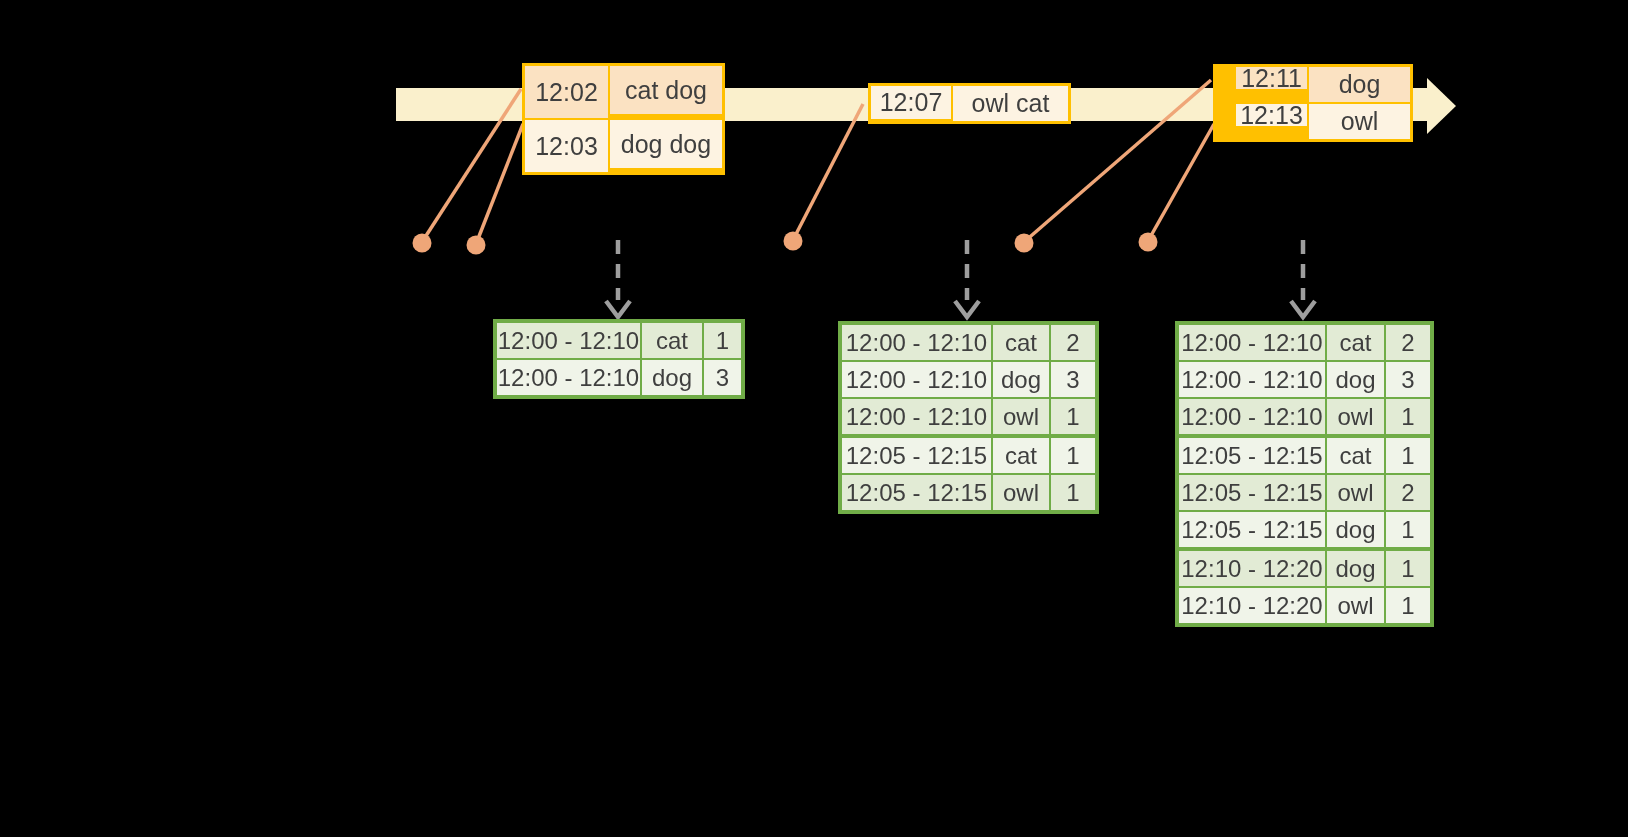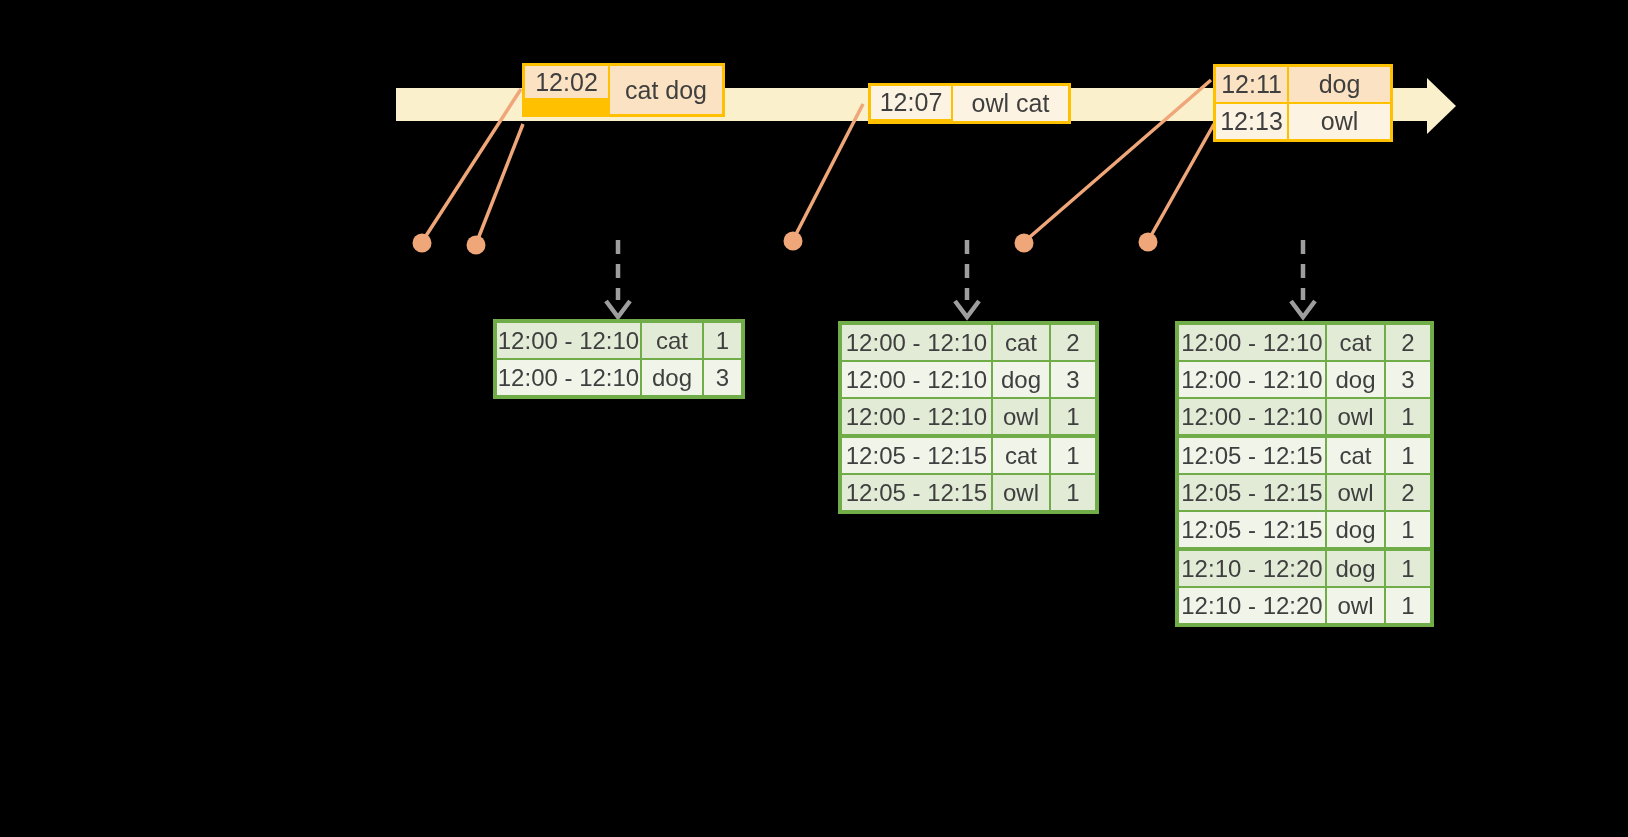--- a/index.html
+++ b/index.html
@@ -20,27 +20,27 @@
   .stage{position:relative;width:1628px;height:837px;background:var(--background);overflow:hidden;}
   .layer{position:absolute;left:0;top:0;width:1628px;height:837px;}
 
   
   .etable{position:absolute;background:var(--event-border);padding:3px;display:flex;flex-direction:column;gap:2px;box-sizing:border-box;}
   .erow{display:flex;gap:2px;}
   .ecell{display:flex;align-items:center;justify-content:center;color:var(--text-color);font-size:25px;}
   .erow.dark .ecell{background:var(--event-row-dark);}
   .erow.light .ecell{background:var(--event-row-light);}
   #etable-a{left:522px;top:63px;}
-  #etable-a .ecell.time{width:83px;height:32px;}
+  #etable-a .ecell.time{width:83px;height:52px;}
   #etable-a .ecell.words{width:112px;height:48px;}
   #etable-b{left:868px;top:83px;}
   #etable-b .ecell.time{width:80px;height:33px;}
   #etable-b .ecell.words{width:115px;height:35px;}
   #etable-c{left:1213px;top:64px;}
-  #etable-c .ecell.time{width:71px;height:35px;}
+  #etable-c .ecell.time{width:71px;height:22px;margin-left:20px;}
   #etable-c .ecell.words{width:101px;height:35px;}
 
   
   .gtable{position:absolute;background:var(--result-border);padding:4px;display:flex;flex-direction:column;gap:2px;box-sizing:border-box;}
   .grow{display:flex;gap:2px;}
   .grow.group-start{margin-top:2px;}
   .gcell{display:flex;align-items:center;justify-content:center;color:var(--text-color);font-size:24px;}
   .grow.dark .gcell{background:var(--result-row-dark);}
   .grow.light .gcell{background:var(--result-row-light);}
   #gtable-1{left:493px;top:319px;}
@@ -96,20 +96,24 @@
       <line class="trig trigline" x1="1303" y1="240" x2="1303" y2="300"></line>
       <polyline class="trig" points="1291,301 1303,317 1315,301"></polyline>
     </g>
   </svg>
 
   <div class="etable" id="etable-a">
     <div class="erow dark">
       <div class="ecell time">12:02</div>
       <div class="ecell words">cat dog</div>
     </div>
+    <div class="erow light">
+      <div class="ecell time">12:03</div>
+      <div class="ecell words">dog dog</div>
+    </div>
   </div>
 
   <div class="etable" id="etable-b">
     <div class="erow light">
       <div class="ecell time">12:07</div>
       <div class="ecell words">owl cat</div>
     </div>
   </div>
 
   <div class="etable" id="etable-c">

